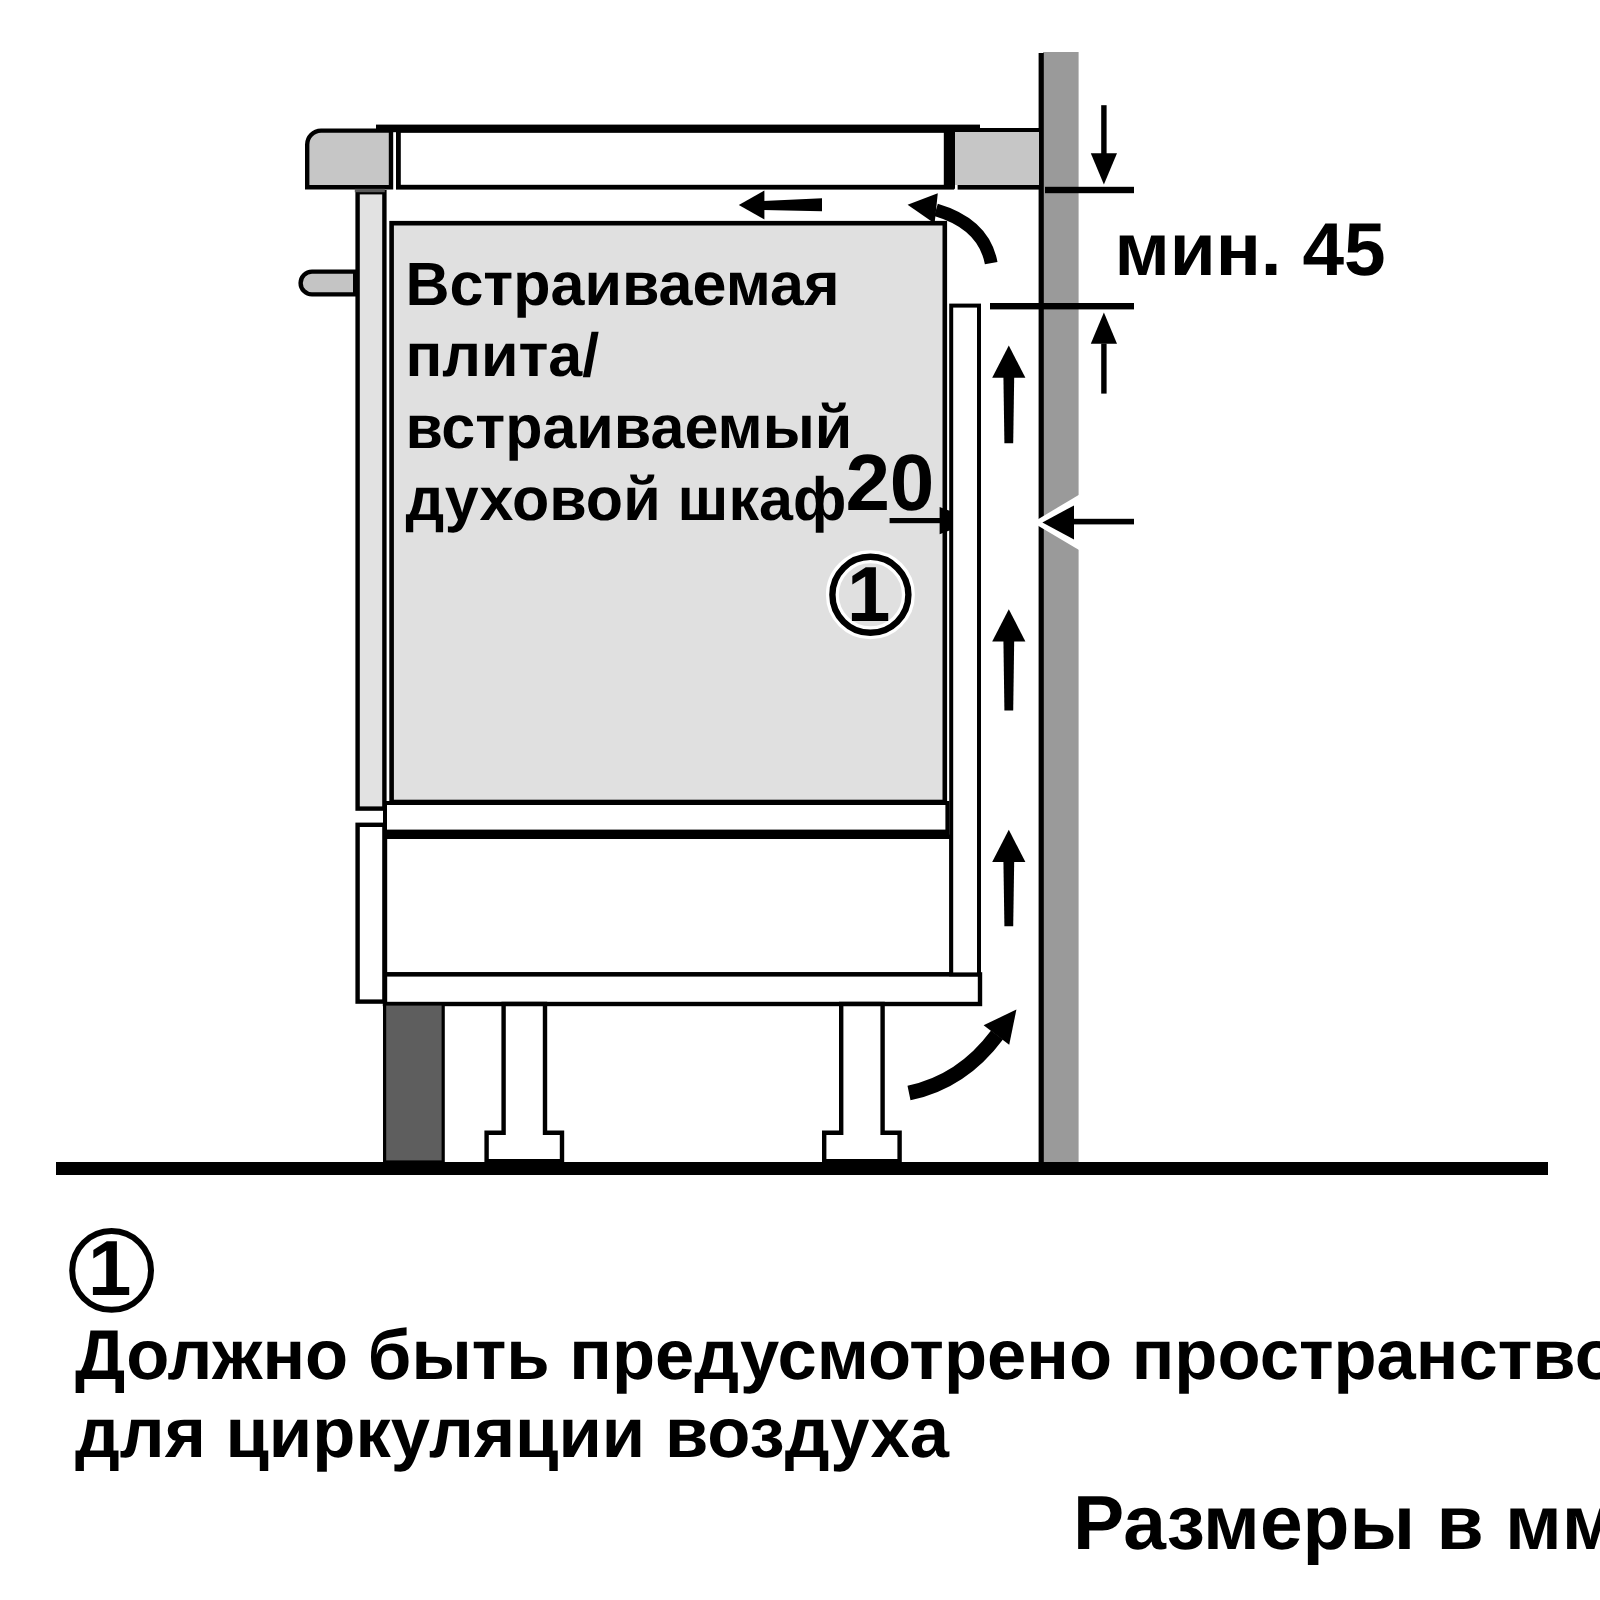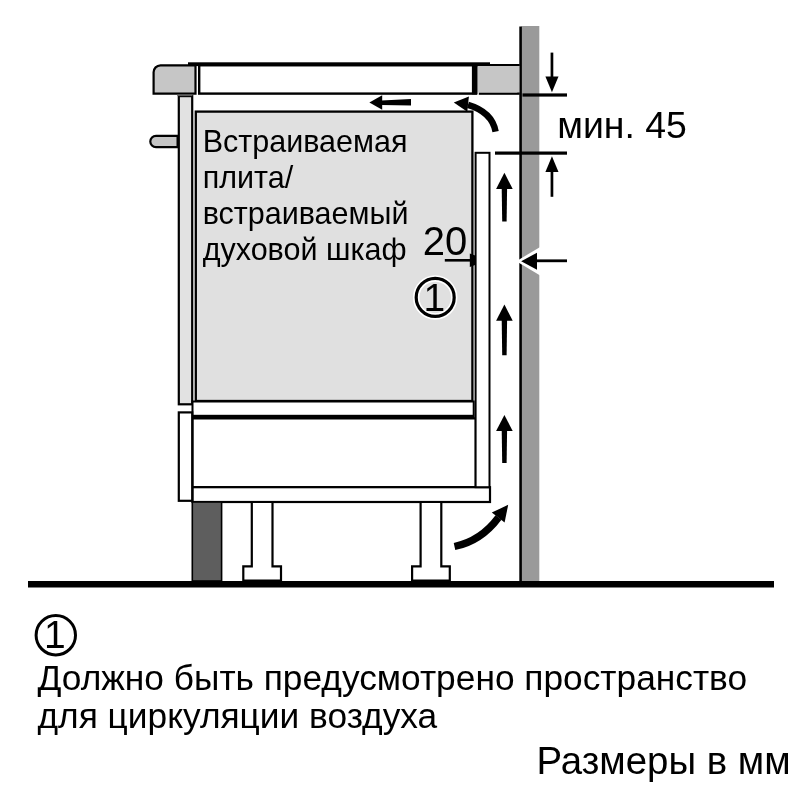--- a/index.html
+++ b/index.html
@@ -1,16 +1,16 @@
 <!DOCTYPE html>
 <html><head>
 <meta charset="utf-8">
 <style>
   html,body{margin:0;padding:0;background:#fff;}
-  #page{width:800px;height:800px;position:relative;font-family:"Liberation Sans",sans-serif;}
+  #page{width:800px;height:800px;position:relative;font-family:"Liberation Sans",sans-serif;font-weight:bold;}
   svg{display:block;}
   text{font-family:"Liberation Sans",sans-serif;fill:#000;}
   svg{filter:opacity(0.999);}
 </style>
 </head>
 <body>
 <div id="page">
 <svg width="800" height="800" viewBox="0 0 800 800">
 
   <rect x="0" y="0" width="800" height="800" fill="#ffffff"></rect>

